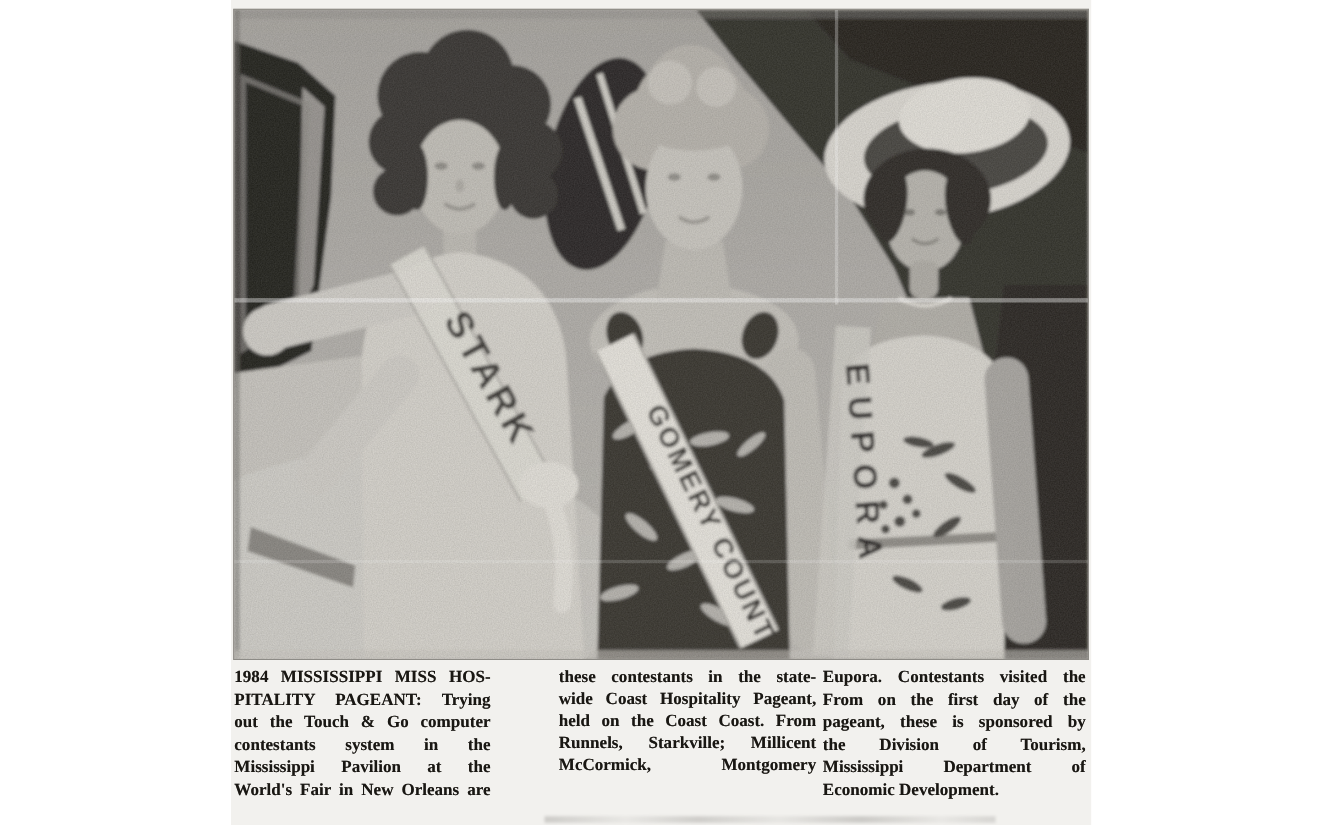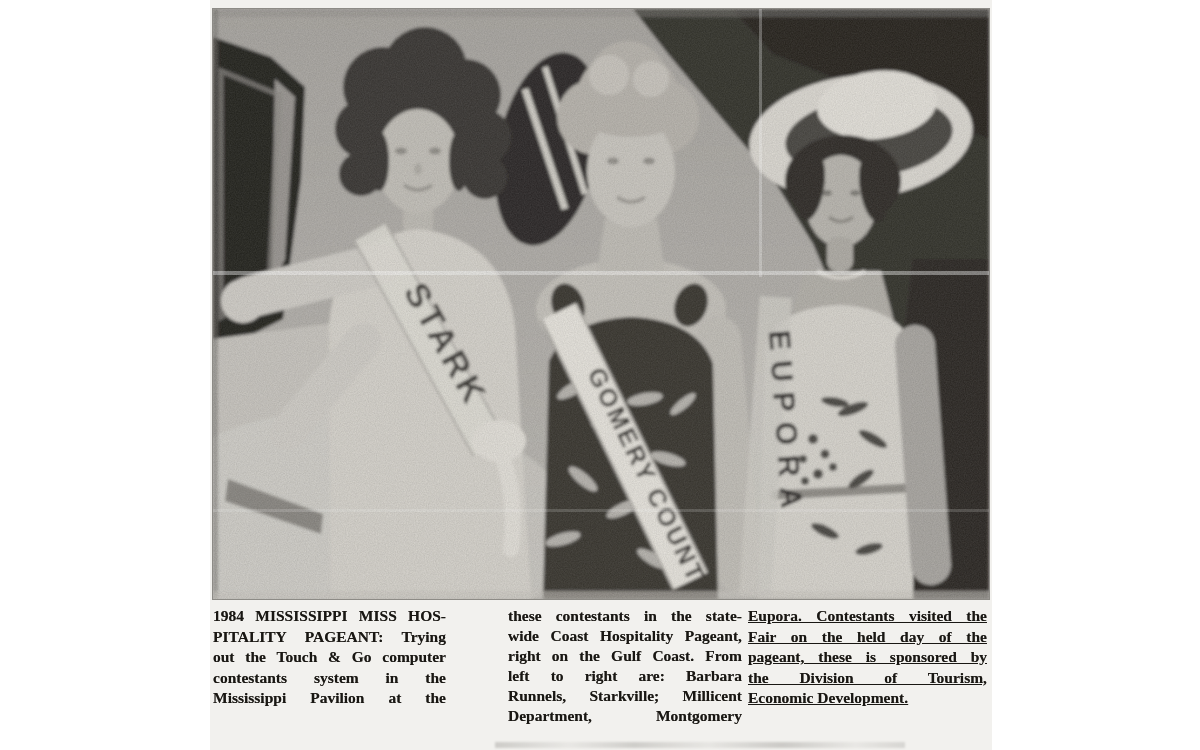--- a/index.html
+++ b/index.html
@@ -27,21 +27,21 @@
     position:absolute;top:606px;left:0;width:782px;height:144px;
     color:#191713;
   }
   .col{
     position:absolute;top:0;
     font-weight:bold;
     font-size:15.5px;
   }
   .c1{left:3px;width:233px;line-height:20.6px;}
   .c2{left:268px;width:234px;line-height:19.9px;margin-left:30px;}
-  .c3{left:538px;width:239px;line-height:20.6px;text-decoration:underline;}
+  .c3{left:538px;width:239px;line-height:20.6px;}
   .cap-line{
     text-align:justify;
     text-align-last:justify;
     white-space:normal;
     text-shadow:0 0 0.6px rgba(25,20,15,0.55);
   }
   .cap-line.last{text-align-last:left;}
   .smudge{
     position:absolute;left:285px;top:742px;width:410px;height:6px;
     background:linear-gradient(90deg,
@@ -238,33 +238,34 @@
       </svg>
     </div>
 
     <div class="caption">
       <div class="col c1">
         <div class="cap-line">1984 MISSISSIPPI MISS HOS-</div>
         <div class="cap-line">PITALITY PAGEANT: Trying</div>
         <div class="cap-line">out the Touch &amp; Go computer</div>
         <div class="cap-line">contestants system in the</div>
         <div class="cap-line">Mississippi Pavilion at the</div>
+        <div class="cap-line">World's Fair in New Orleans are</div>
       </div>
       <div class="col c2">
         <div class="cap-line">these contestants in the state-</div>
         <div class="cap-line">wide Coast Hospitality Pageant,</div>
-        <div class="cap-line">right on the Gulf Coast. From</div>
-        <div class="cap-line">left to right are: Barbara</div>
+        <div class="cap-line">held on the Coast Coast. From</div>
         <div class="cap-line">Runnels, Starkville; Millicent</div>
-        <div class="cap-line">Department, Montgomery</div>
+        <div class="cap-line">McCormick, Montgomery</div>
       </div>
       <div class="col c3">
         <div class="cap-line">Eupora. Contestants visited the</div>
-        <div class="cap-line">Fair on the held day of the</div>
+        <div class="cap-line">From on the first day of the</div>
         <div class="cap-line">pageant, these is sponsored by</div>
         <div class="cap-line">the Division of Tourism,</div>
+        <div class="cap-line">Mississippi Department of</div>
         <div class="cap-line last">Economic Development.</div>
       </div>
     </div>
 
     <div class="smudge"></div>
   </div>
 </div>
 
 </body></html>

